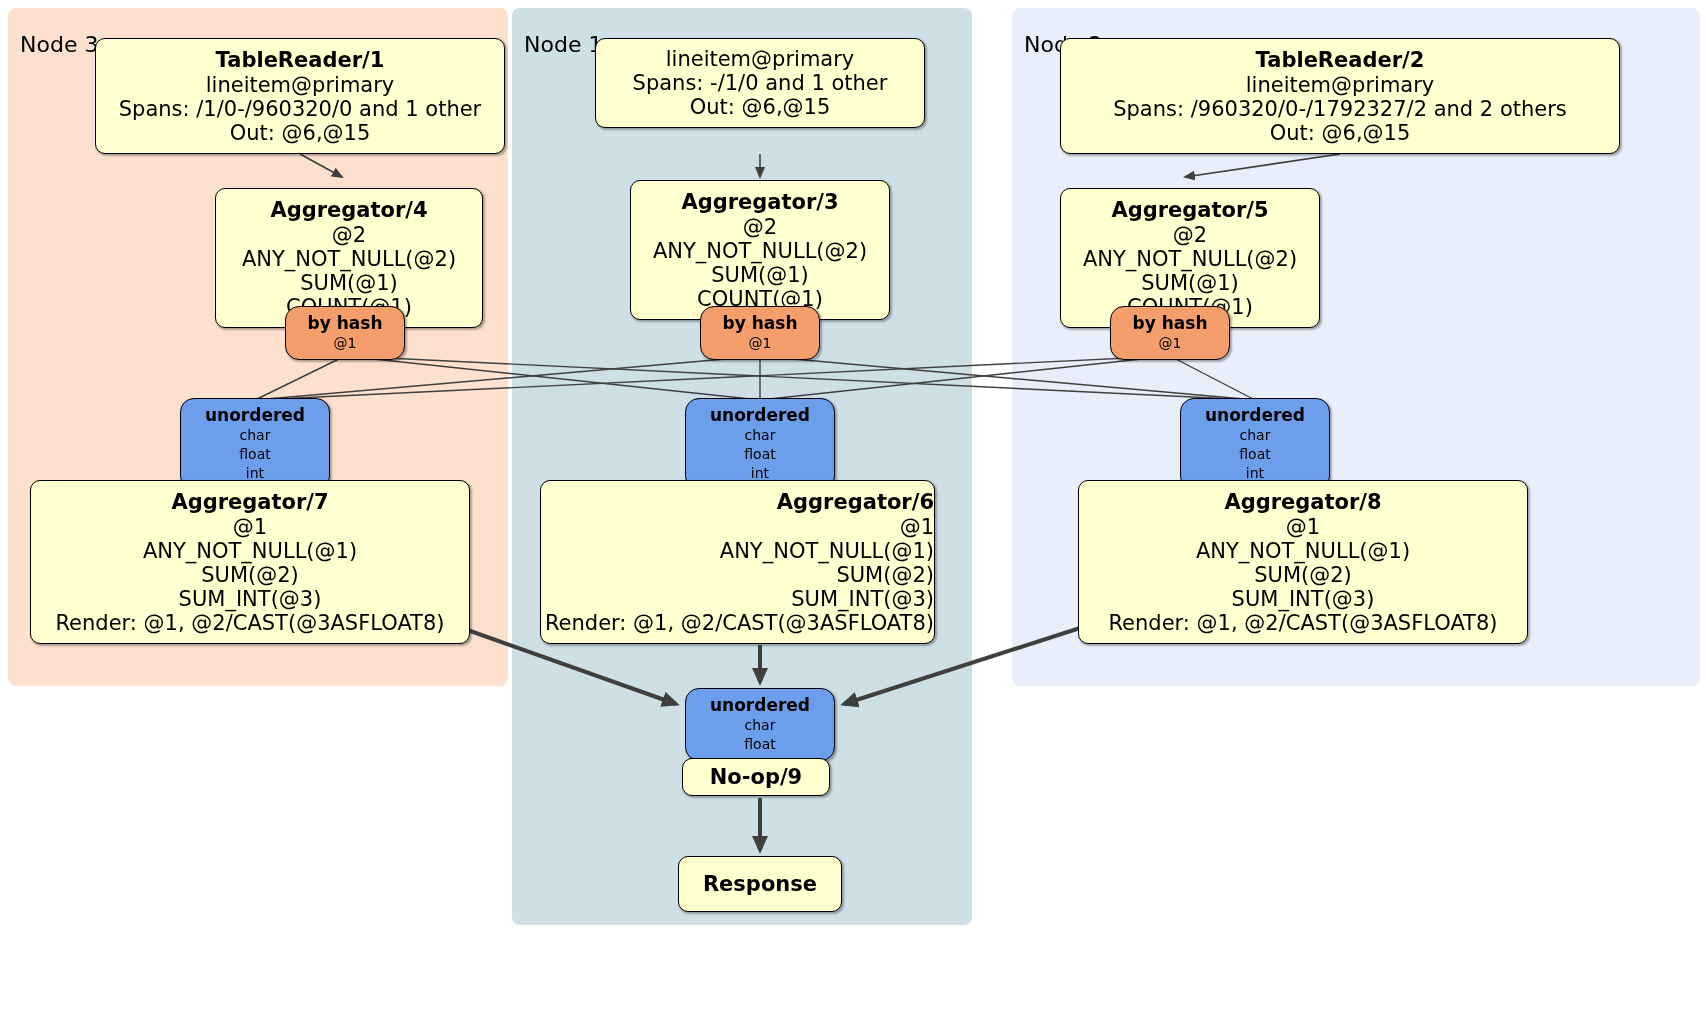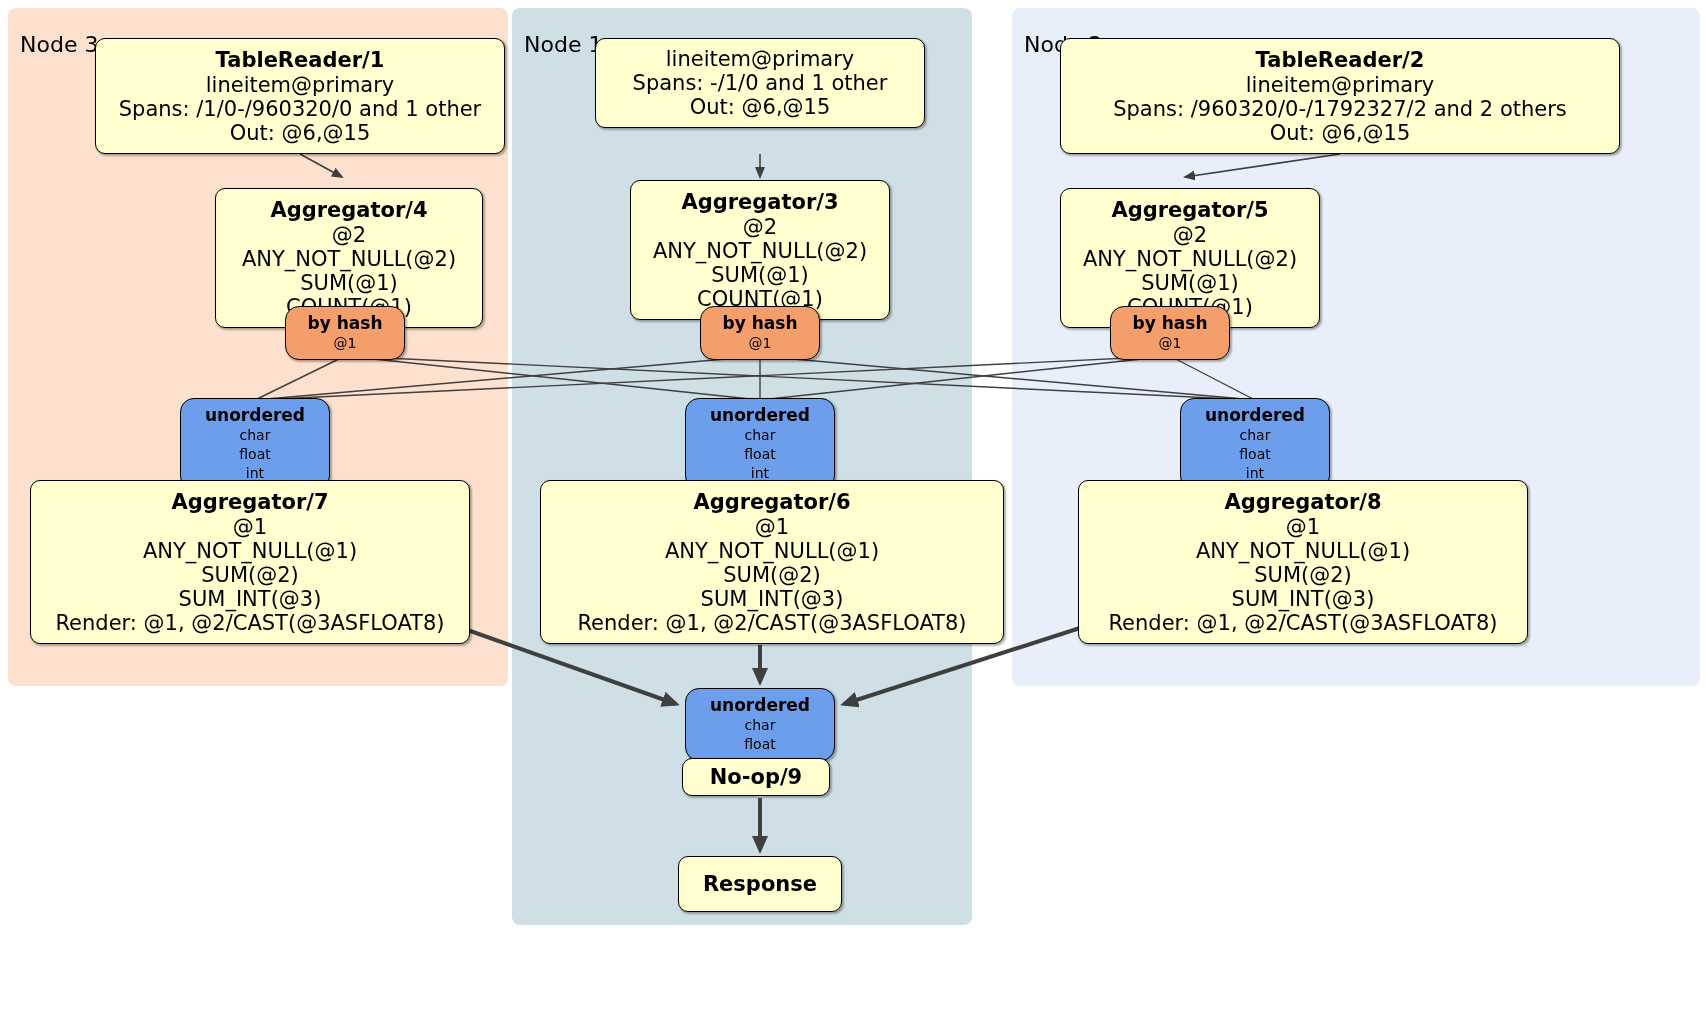--- a/index.html
+++ b/index.html
@@ -153,21 +153,21 @@
   <div class="small-line">@1</div>
 </div>
 
 <div class="box sync" style="left:685px; top:398px; width:150px;">
   <div class="small-title">unordered</div>
   <div class="small-line">char</div>
   <div class="small-line">float</div>
   <div class="small-line">int</div>
 </div>
 
-<div class="box proc" style="left:540px; top:480px; width:464px;">
+<div class="box proc" style="left:540px; top:480px; width:395px;text-align:right;">
   <div class="proc-title">Aggregator/6</div>
   <div class="proc-line">@1</div>
   <div class="proc-line">ANY_NOT_NULL(@1)</div>
   <div class="proc-line">SUM(@2)</div>
   <div class="proc-line">SUM_INT(@3)</div>
   <div class="proc-line">Render: @1, @2/CAST(@3ASFLOAT8)</div>
 </div>
 
 <div class="box proc" style="left:1060px; top:38px; width:560px;">
   <div class="proc-title">TableReader/2</div>

